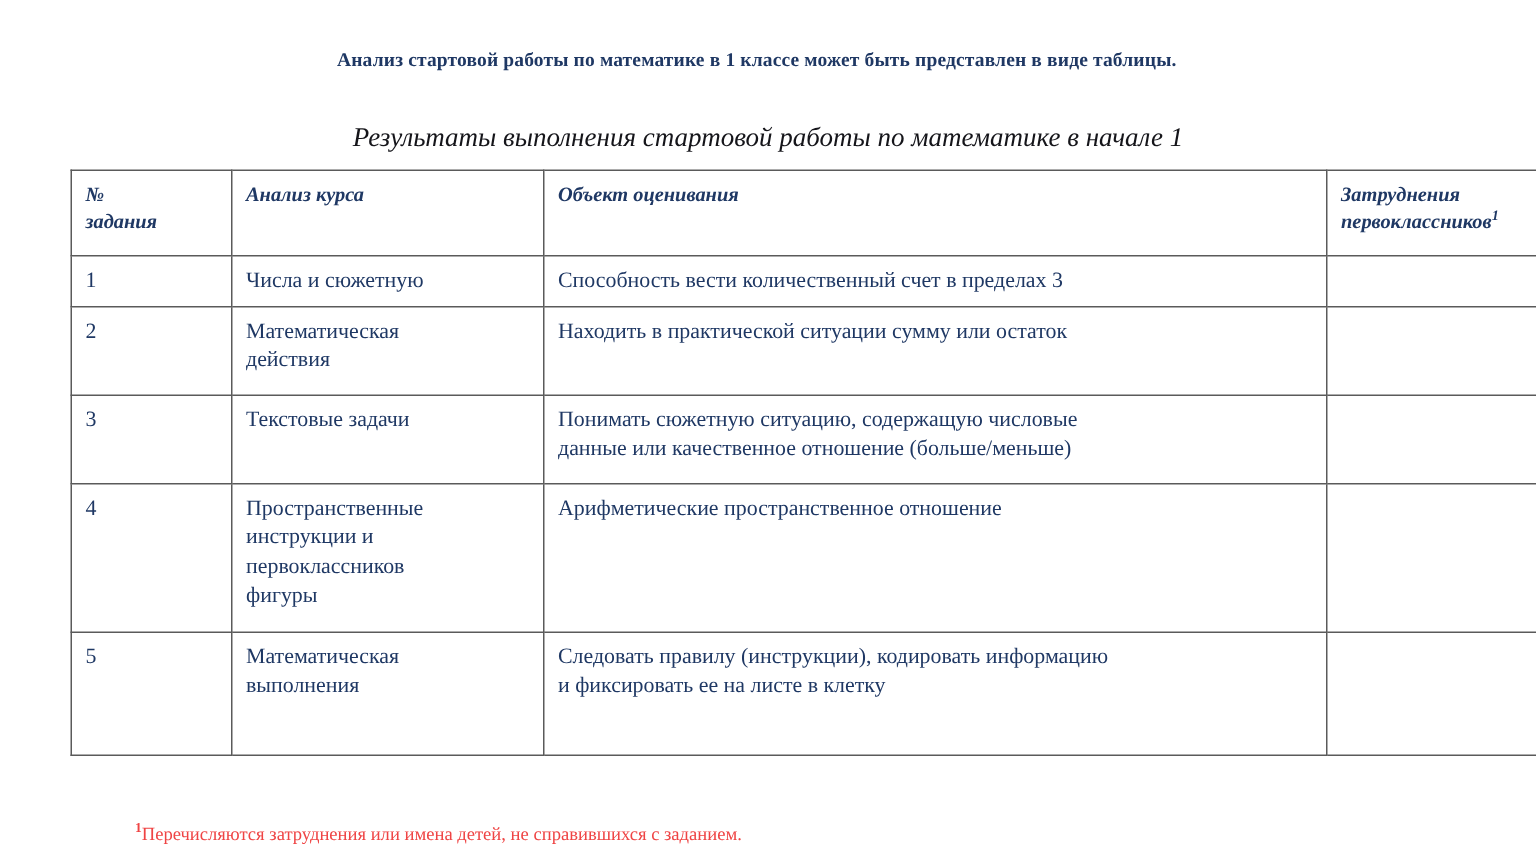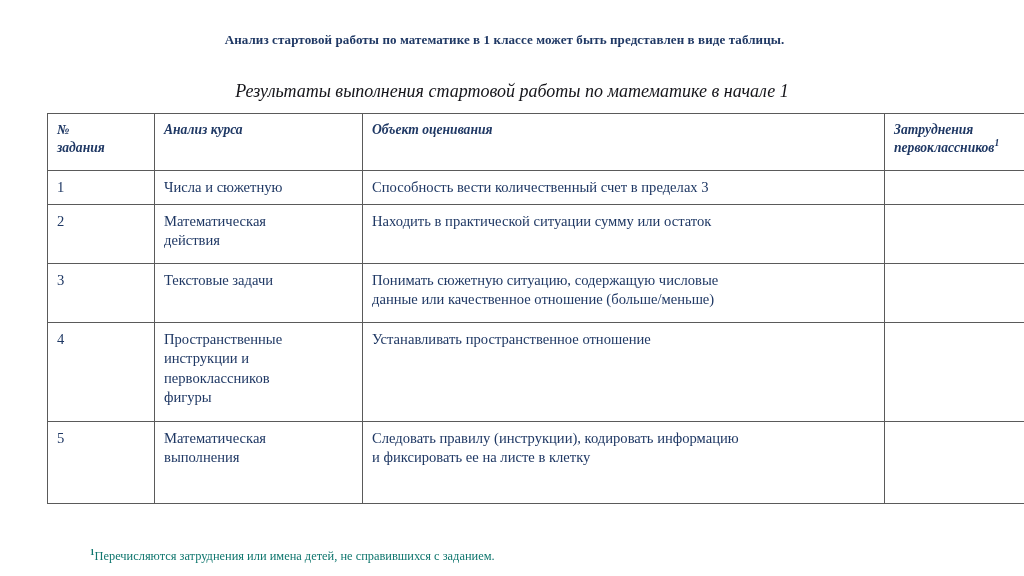--- a/index.html
+++ b/index.html
@@ -100,21 +100,21 @@
     line-height: 0;
     font-style: italic;
   }
 
   
   .footnote {
     position: absolute;
     left: 90px;
     top: 549px;
     font-size: 12.4px;
-    color: #0f766e;
+    color: #ef4444;
     white-space: nowrap;
     line-height: 1.2;
     text-align: center;
   }
   .footnote sup {
     font-size: 9px;
     vertical-align: super;
     line-height: 0;
     font-weight: bold;
   }
@@ -180,21 +180,21 @@
     </tr>
     <tr class="r4">
       <td>4</td>
       <td>
         <span class="cell-line">Пространственные</span>
         <span class="cell-line">инструкции и</span>
         <span class="cell-line">первоклассников</span>
         <span class="cell-line">фигуры</span>
       </td>
       <td>
-        <span class="cell-line">Устанавливать пространственное отношение</span>
+        <span class="cell-line">Арифметические пространственное отношение</span>
       </td>
       <td></td>
     </tr>
     <tr class="r5">
       <td>5</td>
       <td>
         <span class="cell-line">Математическая</span>
         <span class="cell-line">выполнения</span>
       </td>
       <td>

